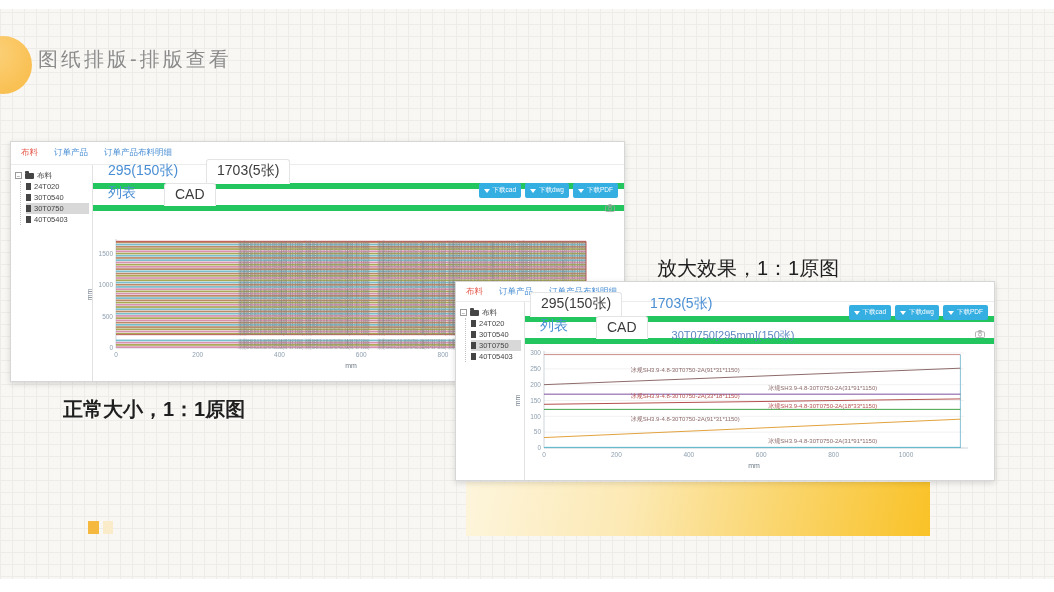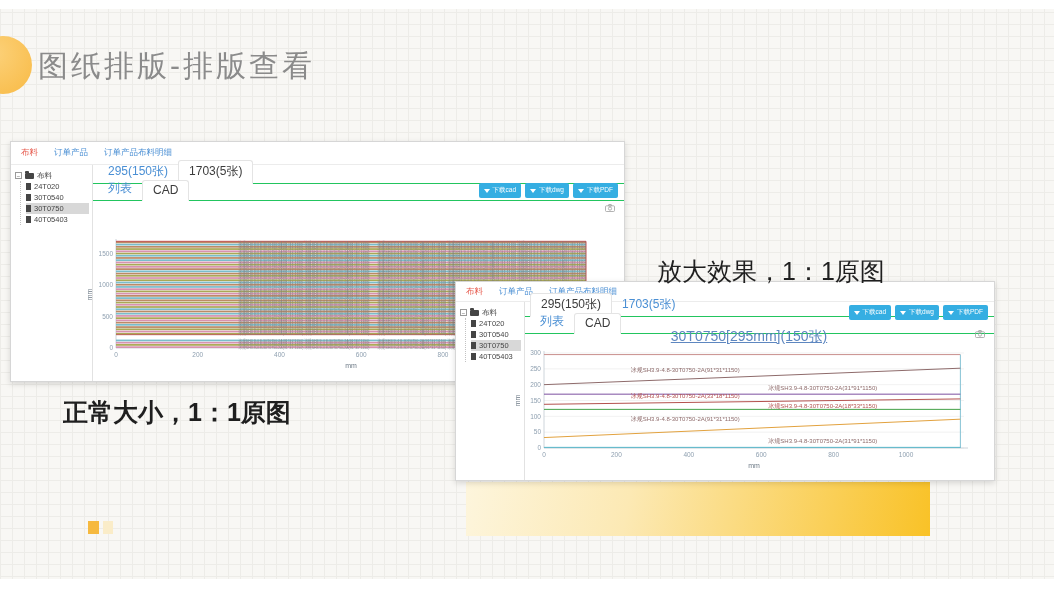--- a/index.html
+++ b/index.html
@@ -7,22 +7,22 @@
   .slide{position:relative;width:1054px;height:592px;overflow:hidden;
     background-color:#f8f7f4;
     background-image:linear-gradient(#edece8 1px, transparent 1px),
                      linear-gradient(90deg,#edece8 1px, transparent 1px);
     background-size:12px 12px;}
   .strip{position:absolute;left:0;width:100%;background:#ffffff;z-index:1;}
   .strip.top{top:0;height:9px;}
   .strip.bottom{top:579px;height:13px;}
   .accent-circle{position:absolute;left:-26px;top:36px;width:58px;height:58px;border-radius:50%;
     background:radial-gradient(circle at 35% 30%, #fcd179, #f8ba45);z-index:2;}
-  .page-title{position:absolute;left:38px;top:46px;font-size:30px;color:#8b8b8b;letter-spacing:3px;z-index:2;}
-  .caption{position:absolute;font-size:25px;color:#1f1f1f;z-index:5;}
+  .page-title{position:absolute;left:38px;top:46px;font-size:20px;color:#8b8b8b;letter-spacing:3px;z-index:2;}
+  .caption{position:absolute;font-size:20px;color:#1f1f1f;z-index:5;}
   .caption.normal{left:63px;top:396px;font-weight:bold;}
   .caption.zoom{left:657px;top:255px;}
   .grad-band{position:absolute;left:466px;top:482px;width:464px;height:54px;z-index:1;
     background:linear-gradient(100deg,#fdf5dc 0%,#fbd髂 0%,#fce9b4 35%,#f9c227 100%);}
   .sq{position:absolute;z-index:2;}
   .sq.orange{left:88px;top:521px;width:11px;height:13px;background:#f6b93f;}
   .sq.cream{left:103px;top:521px;width:10px;height:13px;background:#faecc8;}
 
   
   .win{position:absolute;background:#ffffff;border:1px solid #d6d6d6;box-shadow:0 2px 6px rgba(0,0,0,.14);}
@@ -39,36 +39,36 @@
   .win1 .w-tree{width:74px;}
   .win2 .w-tree{width:61px;}
   .tree-row{display:flex;align-items:center;gap:3px;height:11px;white-space:nowrap;}
   .expander{width:7px;height:7px;border:1px solid #9a9a9a;font-size:6px;line-height:6px;text-align:center;color:#666;background:#fff;flex:none;box-sizing:border-box;}
   .icon-folder{width:9px;height:6px;background:#454545;border-radius:1px;position:relative;flex:none;margin-top:1px;}
   .icon-folder::before{content:"";position:absolute;top:-2px;left:0;width:4px;height:2px;background:#454545;border-radius:1px 1px 0 0;}
   .icon-file{width:5px;height:7px;background:#454545;flex:none;}
   .tree-kids{margin-left:5px;border-left:1px dotted #c2c2c2;padding-left:5px;}
   .tree-item.selected{background:#d8d8d8;}
   .w-main{flex:1;position:relative;min-width:0;}
-  .tab-row{display:flex;align-items:flex-end;border-bottom:1px solid #22c55e;padding-left:5px;font-size:12px;}
+  .tab-row{display:flex;align-items:flex-end;border-bottom:6px solid #22c55e;padding-left:5px;font-size:14px;gap:18px;}
   .win1 .size-tabs{height:18px;}  .win1 .view-tabs{height:16px;}
   .win2 .size-tabs{height:14px;}  .win2 .view-tabs{height:16px;}
   .tab{padding:2px 10px 3px;color:#4a8fd4;white-space:nowrap;}
   .tab.active{color:#3c3c3c;background:#fff;border:1px solid #e4e4e4;border-bottom:1px solid #fff;border-radius:3px 3px 0 0;margin-bottom:-1px;}
   .export-bar{position:absolute;display:flex;gap:4px;z-index:2;}
   .win1 .export-bar{top:41px;right:6px;}
   .win2 .export-bar{top:23px;right:6px;}
   .btn-export{display:flex;align-items:center;gap:3px;background:#35aee2;border:none;color:#fff;font-size:6.5px;padding:3px 5px;border-radius:2px;font-family:inherit;}
   .dl-arrow{width:0;height:0;border-left:3px solid transparent;border-right:3px solid transparent;border-top:4px solid #fff;flex:none;}
   .cam{position:absolute;right:9px;z-index:2;}
   .win1 .cam{top:56px;}
   .win2 .cam{top:42px;}
   .chart-title{position:absolute;text-align:center;color:#5e87c0;z-index:1;}
   .win1 .chart-title{left:70px;top:64px;width:520px;font-size:11px;}
-  .win2 .chart-title{left:58px;top:46px;width:470px;font-size:14px;text-decoration:underline;}
+  .win2 .chart-title{left:42px;top:46px;width:470px;font-size:11px;}
   .chart-box{position:absolute;z-index:1;}
   .win1 .chart-box{left:70px;top:90px;}
   .win2 .chart-box{left:58px;top:62px;}
   svg text{font-family:"Liberation Sans", sans-serif;}
 </style>
 </head>
 <body>
 
 <div class="slide">
   <div class="strip top"></div>

